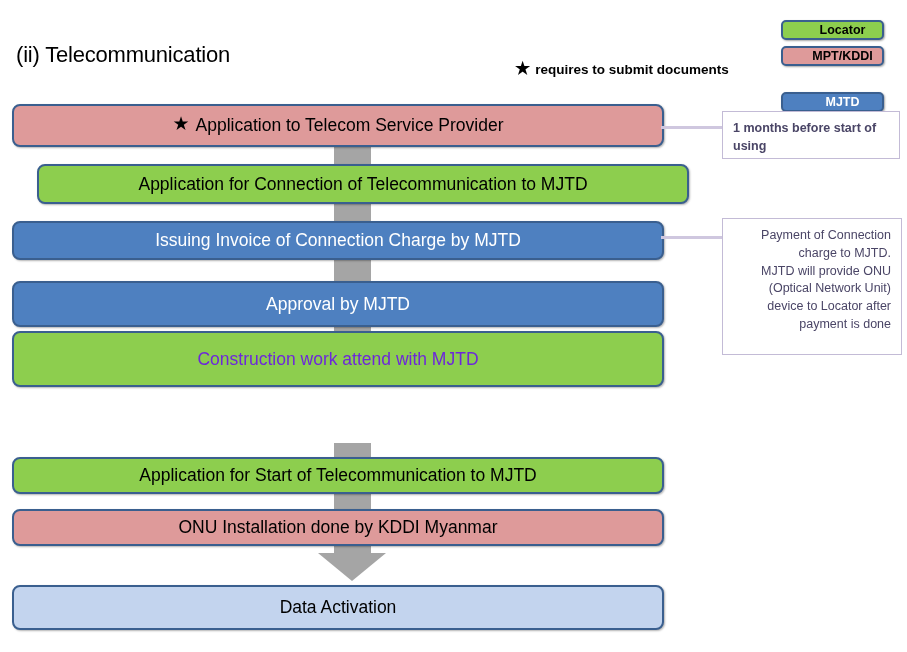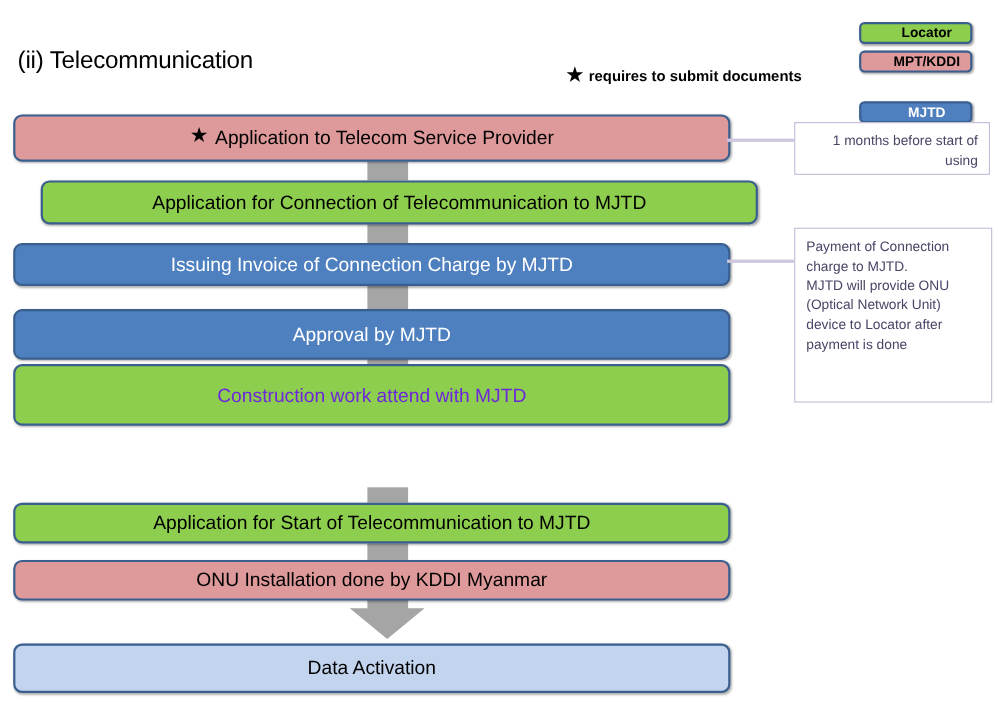--- a/index.html
+++ b/index.html
@@ -135,22 +135,22 @@
   .callout {
     position: absolute;
     border: 1px solid #C3BBD6;
     background: #ffffff;
     box-sizing: border-box;
     color: #4A4566;
     font-size: 12.5px;
     line-height: 1.42;
     padding: 8px 10px;
   }
-  #callout-0 { left: 722px; top: 111px; width: 178px; height: 48px; text-align: right; }
-  #callout-1 { left: 722px; top: 207px; width: 180px; height: 159px; text-align: left; }
+  #callout-0 { left: 722px; top: 111px; width: 178px; height: 48px; text-align: left; font-weight: bold; }
+  #callout-1 { left: 722px; top: 218px; width: 180px; height: 137px; text-align: right; }
 
   .connector {
     position: absolute;
     height: 3px;
     background: #CFC7DF;
   }
   #connector-0 { left: 661px; top: 126px; width: 62px; }
   #connector-1 { left: 661px; top: 236px; width: 62px; }
 </style>
 </head>

